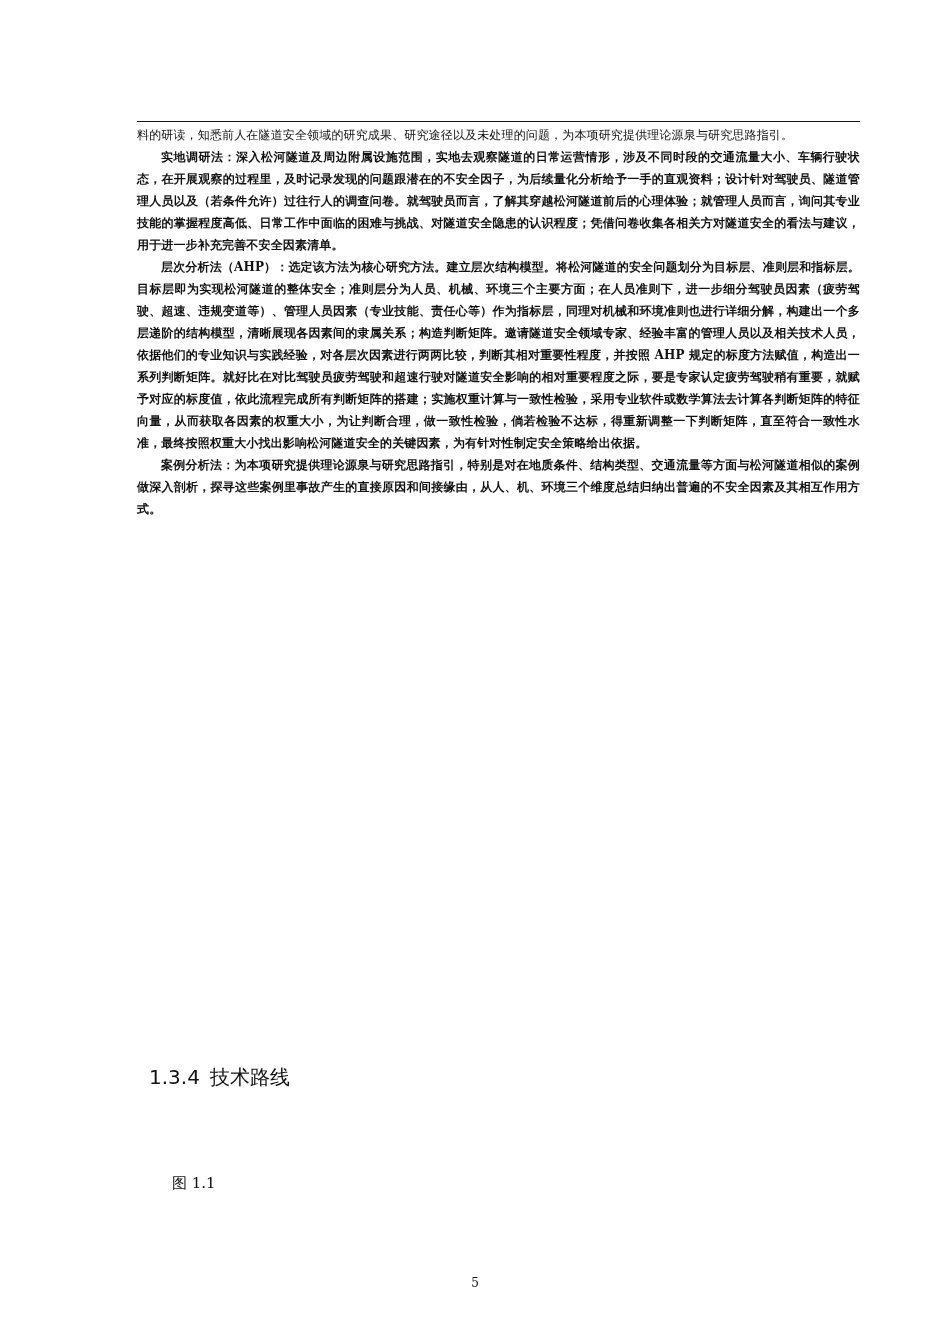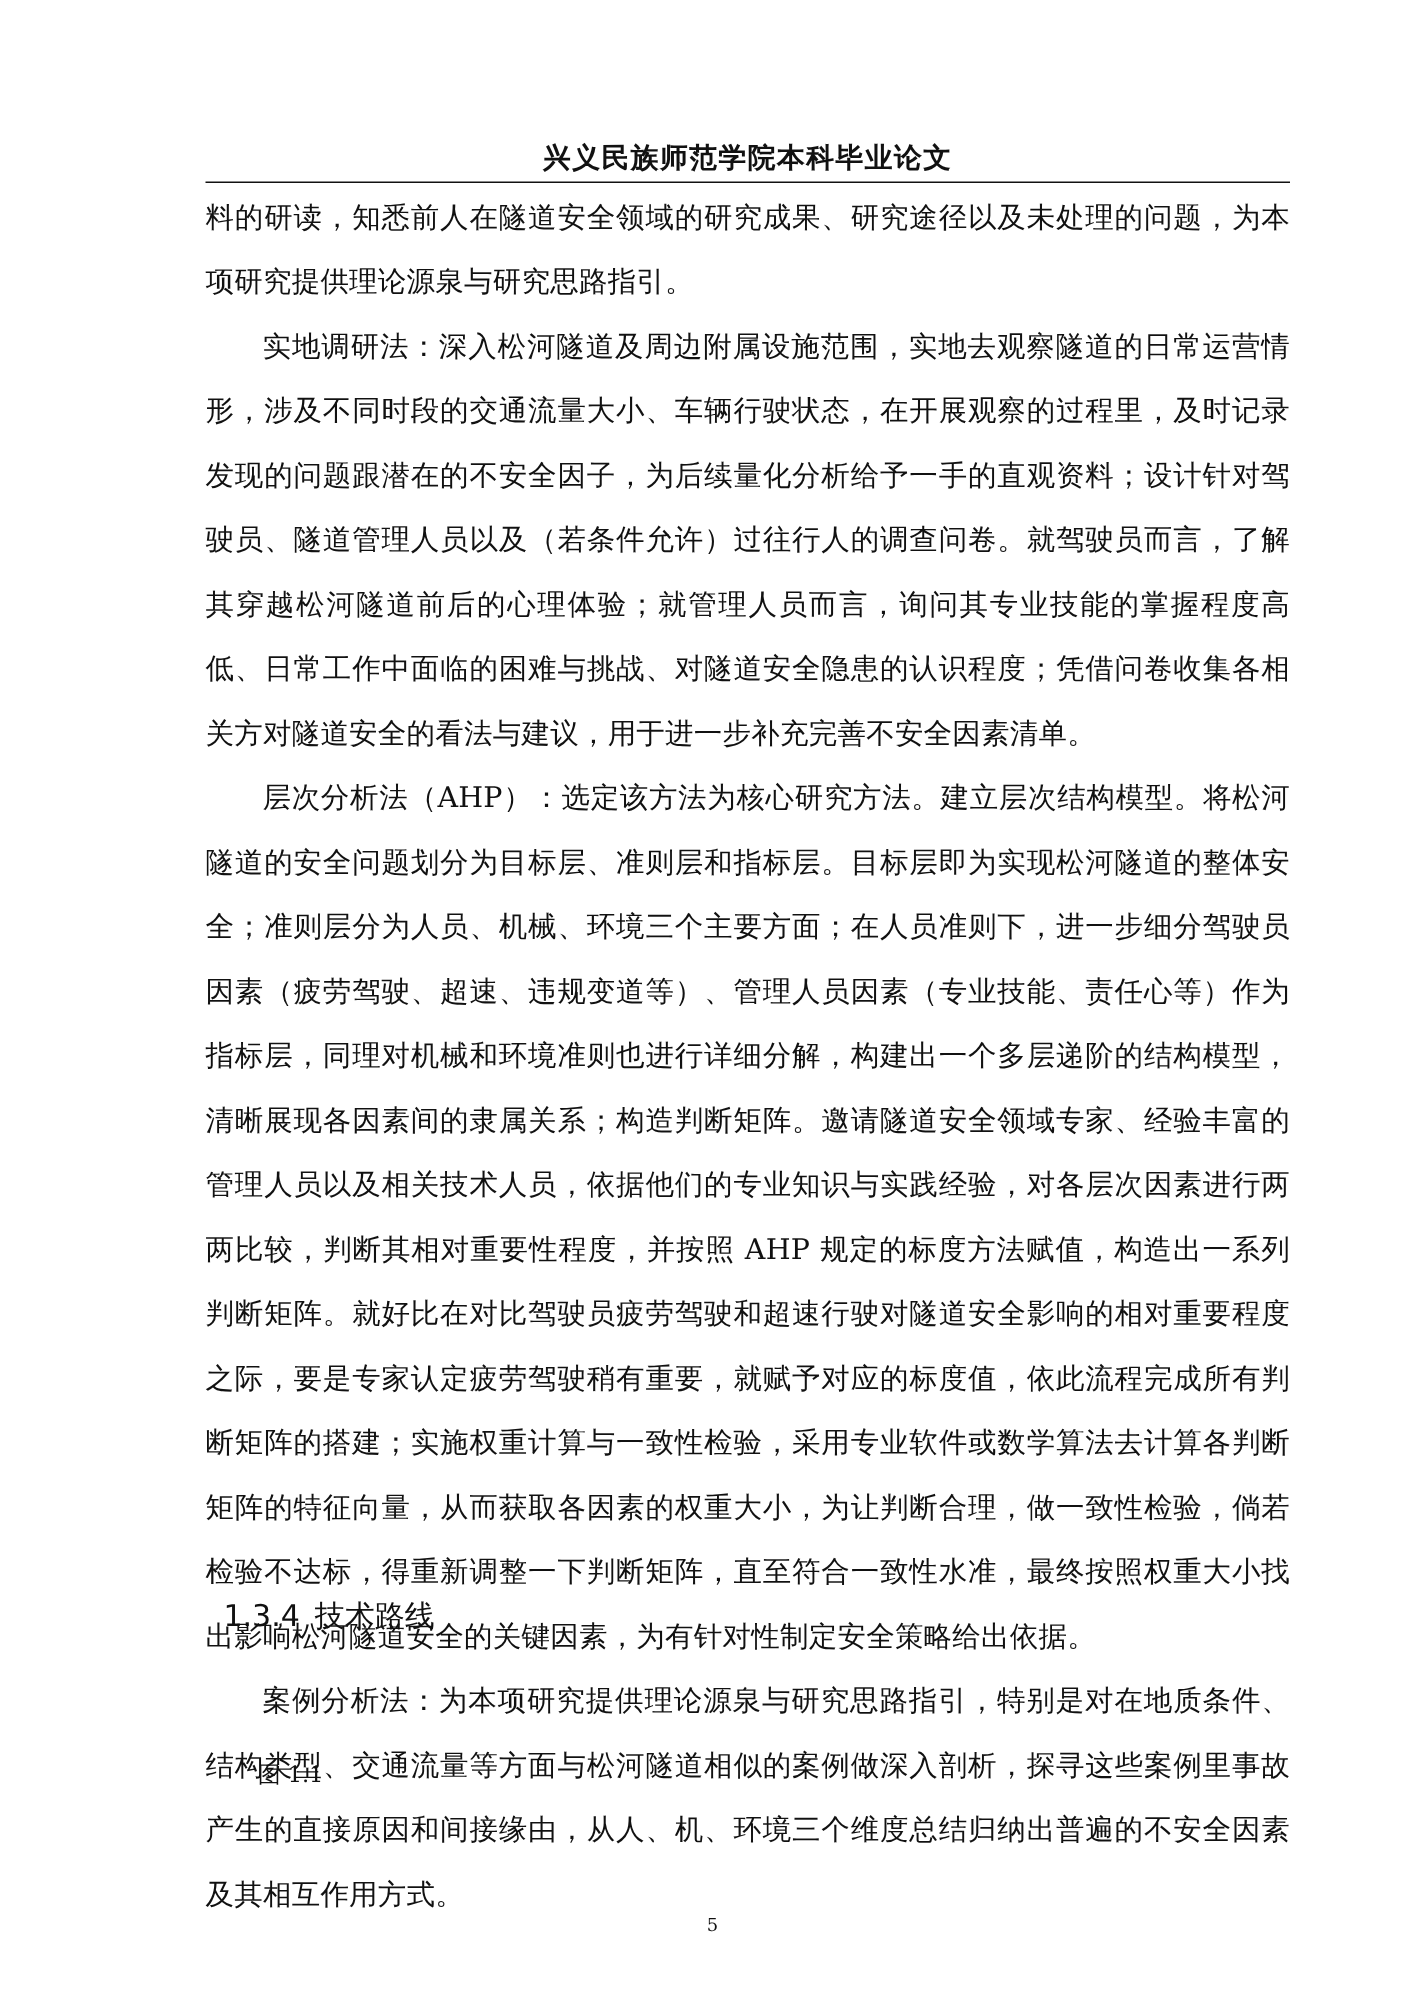--- a/index.html
+++ b/index.html
@@ -5,36 +5,35 @@
   html, body { margin: 0; padding: 0; background: #ffffff; }
   body { width: 950px; height: 1344px; position: relative; overflow: hidden;
          font-family: "DejaVu Serif", "Liberation Serif", serif; color: #111; }
   .page { position: absolute; left: 0; top: 0; width: 950px; height: 1344px; background: #fff; }
   .running-header { position: absolute; left: 137px; width: 723px; top: 94px;
          text-align: center; font-size: 18.5px; font-weight: bold; letter-spacing: 1px;
          font-family: "DejaVu Sans", "Liberation Sans", sans-serif; line-height: 24px; }
   .header-rule { position: absolute; left: 137px; width: 723px; top: 121px; height: 0;
          border-top: 1.3px solid #111; }
   .body { position: absolute; left: 137px; width: 723px; top: 124px; }
-  .para { margin: 0; font-size: 19px; line-height: 43px; text-align: justify;
+  .para { margin: 0; font-size: 12px; line-height: 22px; text-align: justify;
           text-align-last: left; letter-spacing: 0.15px; }
-  .para.indent { text-indent: 2em; }
+  .para.indent { text-indent: 2em; font-weight: bold; }
   .section-heading { position: absolute; left: 137px; top: 1062px; font-size: 20px;
          font-family: "DejaVu Sans", "Liberation Sans", sans-serif; line-height: 30px; margin-left: 12px; }
   .section-heading .num { margin-right: 10px; }
   .fig-caption { position: absolute; left: 172px; top: 1173px; font-size: 15px; line-height: 20px; }
   .page-number { position: absolute; left: 0; width: 950px; top: 1275px; text-align: center;
          font-size: 12px; line-height: 16px; }
 </style>
 </head>
 <body>
 
 <div class="page">
 
-  <div class="running-header">兴义民族师范学院本科毕业论文</div>
   <div class="header-rule"></div>
 
   <div class="body">
     <p class="para">料的研读，知悉前人在隧道安全领域的研究成果、研究途径以及未处理的问题，为本项研究提供理论源泉与研究思路指引。</p>
     <p class="para indent">实地调研法：深入松河隧道及周边附属设施范围，实地去观察隧道的日常运营情形，涉及不同时段的交通流量大小、车辆行驶状态，在开展观察的过程里，及时记录发现的问题跟潜在的不安全因子，为后续量化分析给予一手的直观资料；设计针对驾驶员、隧道管理人员以及（若条件允许）过往行人的调查问卷。就驾驶员而言，了解其穿越松河隧道前后的心理体验；就管理人员而言，询问其专业技能的掌握程度高低、日常工作中面临的困难与挑战、对隧道安全隐患的认识程度；凭借问卷收集各相关方对隧道安全的看法与建议，用于进一步补充完善不安全因素清单。</p>
     <p class="para indent">层次分析法（AHP）：选定该方法为核心研究方法。建立层次结构模型。将松河隧道的安全问题划分为目标层、准则层和指标层。目标层即为实现松河隧道的整体安全；准则层分为人员、机械、环境三个主要方面；在人员准则下，进一步细分驾驶员因素（疲劳驾驶、超速、违规变道等）、管理人员因素（专业技能、责任心等）作为指标层，同理对机械和环境准则也进行详细分解，构建出一个多层递阶的结构模型，清晰展现各因素间的隶属关系；构造判断矩阵。邀请隧道安全领域专家、经验丰富的管理人员以及相关技术人员，依据他们的专业知识与实践经验，对各层次因素进行两两比较，判断其相对重要性程度，并按照 AHP 规定的标度方法赋值，构造出一系列判断矩阵。就好比在对比驾驶员疲劳驾驶和超速行驶对隧道安全影响的相对重要程度之际，要是专家认定疲劳驾驶稍有重要，就赋予对应的标度值，依此流程完成所有判断矩阵的搭建；实施权重计算与一致性检验，采用专业软件或数学算法去计算各判断矩阵的特征向量，从而获取各因素的权重大小，为让判断合理，做一致性检验，倘若检验不达标，得重新调整一下判断矩阵，直至符合一致性水准，最终按照权重大小找出影响松河隧道安全的关键因素，为有针对性制定安全策略给出依据。</p>
     <p class="para indent">案例分析法：为本项研究提供理论源泉与研究思路指引，特别是对在地质条件、结构类型、交通流量等方面与松河隧道相似的案例做深入剖析，探寻这些案例里事故产生的直接原因和间接缘由，从人、机、环境三个维度总结归纳出普遍的不安全因素及其相互作用方式。</p>
   </div>
 
   <div class="section-heading">

